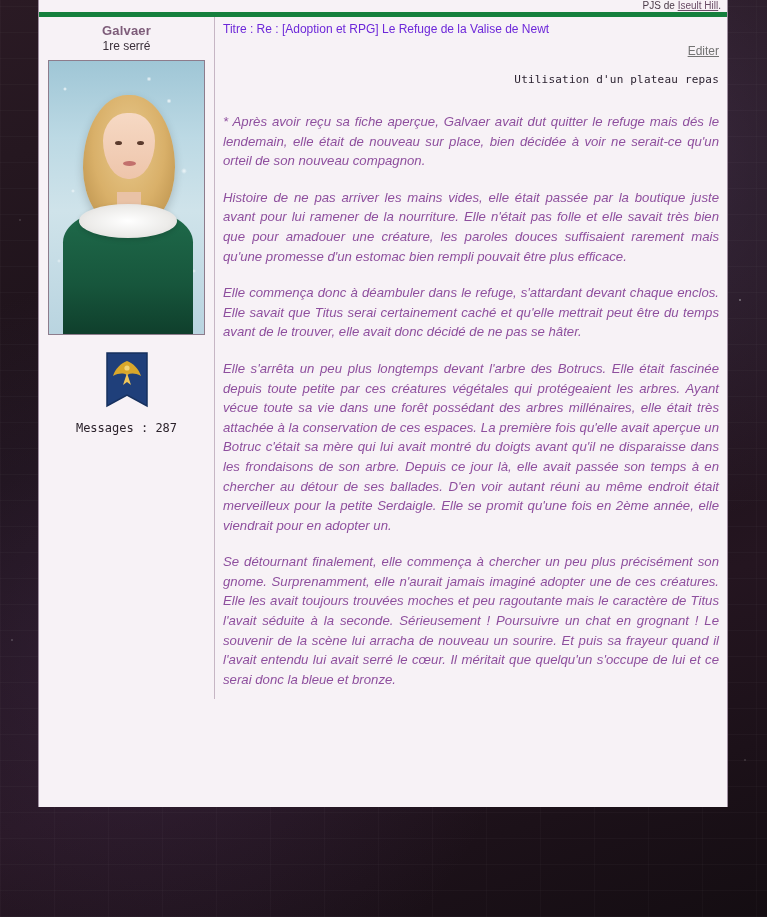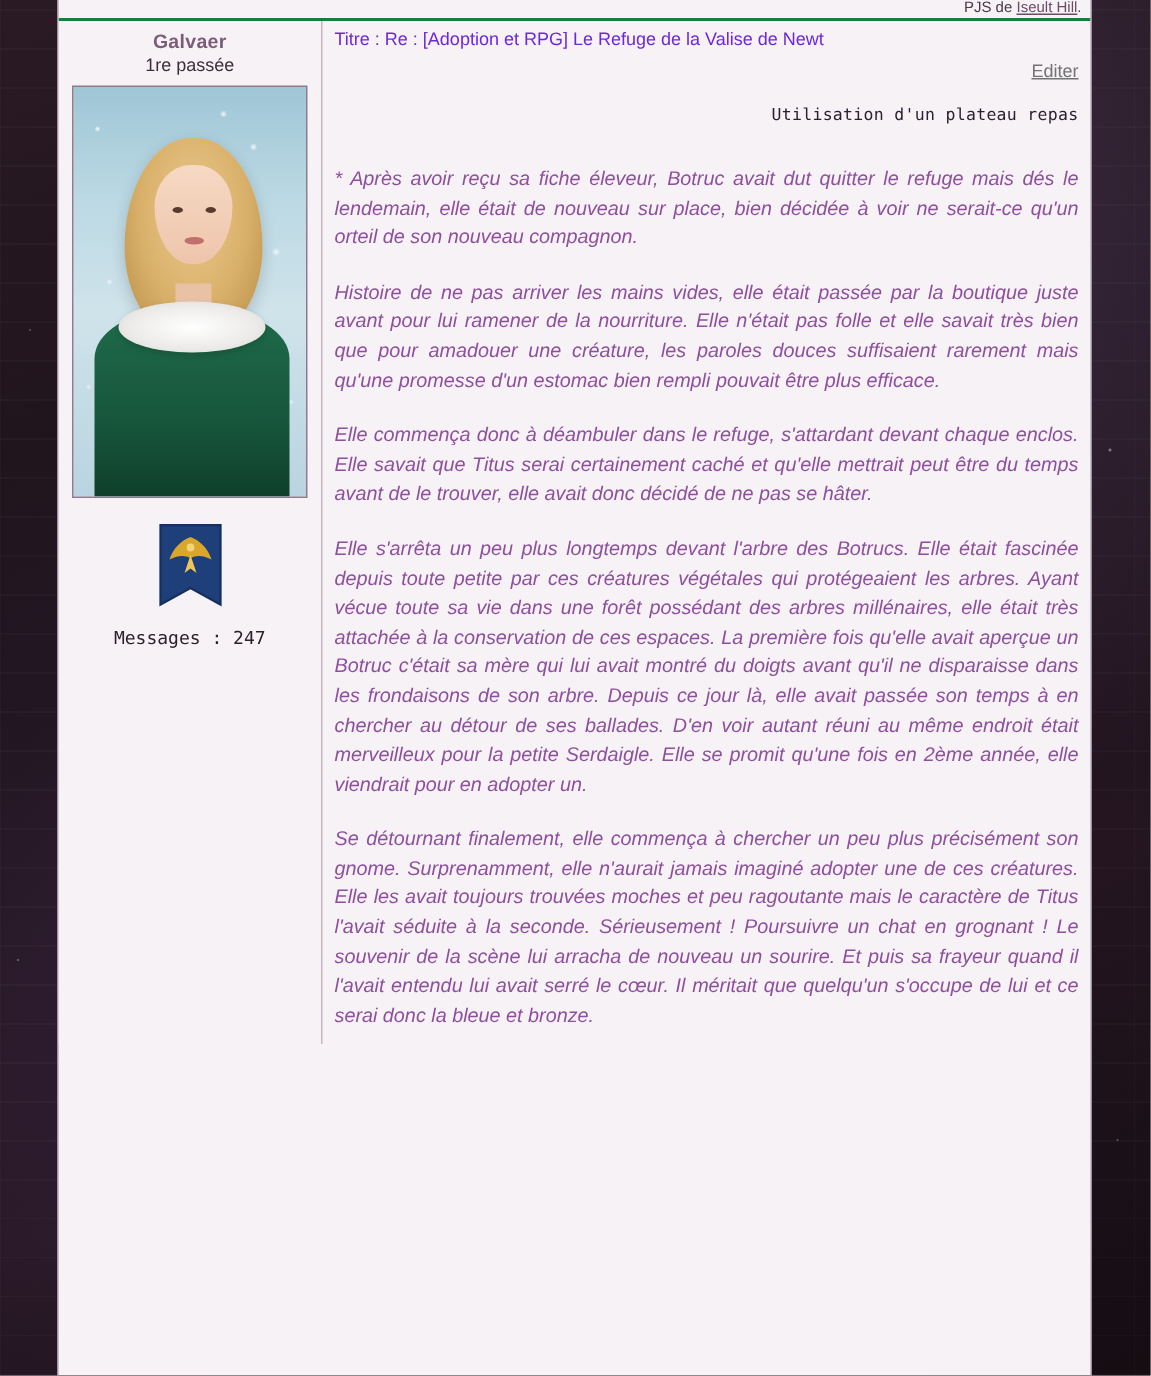--- a/index.html
+++ b/index.html
@@ -44,21 +44,21 @@
       radial-gradient(1.1px 1.1px at 12px 640px, rgba(255,255,255,0.45), transparent),
       radial-gradient(1px 1px at 745px 760px, rgba(255,255,255,0.4), transparent);
   }
 
   
   .sheet {
     position: absolute;
     left: 38px;
     top: 0;
     width: 690px;
-    height: 917px;
+    height: 807px;
     background: #f7f2f6;
     border-left: 1px solid #9f8fa0;
     border-right: 1px solid #9f8fa0;
     box-sizing: border-box;
     overflow: hidden;
   }
   .topbar {
     height: 12px;
     text-align: right;
     font-size: 10px;
@@ -69,21 +69,21 @@
     white-space: nowrap;
     overflow: hidden;
   }
   .topbar a {
     color: #6a4c66;
     text-decoration: underline;
   }
   .post {
     display: flex;
     align-items: stretch;
-    border-top: 2px solid #15803d;
+    border-top: 5px solid #15803d;
   }
   
   .author-col {
     width: 176px;
     min-width: 176px;
     box-sizing: border-box;
     padding: 6px 8px 10px 8px;
     text-align: center;
     border-right: 1px solid #c6b6c4;
     background: #f7f2f6;
@@ -243,21 +243,21 @@
 <div class="sheet">
 
   <div class="topbar">
     <span>PJS de </span><a href="#">Iseult Hill</a><span>.</span>
   </div>
 
   <div class="post">
 
     <div class="author-col">
       <div class="author-name">Galvaer</div>
-      <div class="author-rank">1re passée</div>
+      <div class="author-rank">1re serré</div>
 
       <div class="avatar">
         <div class="av-snow"></div>
         <div class="av-hair"></div>
         <div class="av-face"></div>
         <div class="av-eye-l"></div>
         <div class="av-eye-r"></div>
         <div class="av-lips"></div>
         <div class="av-coat"></div>
         <div class="av-neck"></div>
@@ -266,34 +266,34 @@
 
       <div class="badge-wrap">
         <svg width="60" height="62" viewBox="0 0 60 62">
           <path d="M10 2 L50 2 L50 55 L30 44 L10 55 Z" fill="#1f3f7a" stroke="#16305e" stroke-width="1.5"></path>
           <path d="M30 10 C24 12 18 18 16 25 C22 22 26 22 30 24 C34 22 38 22 44 25 C42 18 36 12 30 10 Z" fill="#d9a72b"></path>
           <path d="M30 22 L26 34 L30 31 L34 34 Z" fill="#f0c65a"></path>
           <circle cx="30" cy="17" r="2.6" fill="#f2d477"></circle>
         </svg>
       </div>
 
-      <div class="msg-count">Messages : 247</div>
+      <div class="msg-count">Messages : 287</div>
     </div>
 
     <div class="post-col">
       <div class="meta-line">Titre : Re : [Adoption et RPG] Le Refuge de la Valise de Newt</div>
 
       <div class="edit-row">
         <span class="edit-link">Editer</span>
       </div>
 
       <div class="tray-row">Utilisation d'un plateau repas</div>
 
       <div class="body-text">
-        <p>* Après avoir reçu sa fiche éleveur, Botruc avait dut quitter le refuge mais dés le lendemain, elle était de nouveau sur place, bien décidée à voir ne serait-ce qu'un orteil de son nouveau compagnon.</p>
+        <p>* Après avoir reçu sa fiche aperçue, Galvaer avait dut quitter le refuge mais dés le lendemain, elle était de nouveau sur place, bien décidée à voir ne serait-ce qu'un orteil de son nouveau compagnon.</p>
         <p>Histoire de ne pas arriver les mains vides, elle était passée par la boutique juste avant pour lui ramener de la nourriture. Elle n'était pas folle et elle savait très bien que pour amadouer une créature, les paroles douces suffisaient rarement mais qu'une promesse d'un estomac bien rempli pouvait être plus efficace.</p>
         <p>Elle commença donc à déambuler dans le refuge, s'attardant devant chaque enclos. Elle savait que Titus serai certainement caché et qu'elle mettrait peut être du temps avant de le trouver, elle avait donc décidé de ne pas se hâter.</p>
         <p>Elle s'arrêta un peu plus longtemps devant l'arbre des Botrucs. Elle était fascinée depuis toute petite par ces créatures végétales qui protégeaient les arbres. Ayant vécue toute sa vie dans une forêt possédant des arbres millénaires, elle était très attachée à la conservation de ces espaces. La première fois qu'elle avait aperçue un Botruc c'était sa mère qui lui avait montré du doigts avant qu'il ne disparaisse dans les frondaisons de son arbre. Depuis ce jour là, elle avait passée son temps à en chercher au détour de ses ballades. D'en voir autant réuni au même endroit était merveilleux pour la petite Serdaigle. Elle se promit qu'une fois en 2ème année, elle viendrait pour en adopter un.</p>
         <p>Se détournant finalement, elle commença à chercher un peu plus précisément son gnome. Surprenamment, elle n'aurait jamais imaginé adopter une de ces créatures. Elle les avait toujours trouvées moches et peu ragoutante mais le caractère de Titus l'avait séduite à la seconde. Sérieusement ! Poursuivre un chat en grognant ! Le souvenir de la scène lui arracha de nouveau un sourire. Et puis sa frayeur quand il l'avait entendu lui avait serré le cœur. Il méritait que quelqu'un s'occupe de lui et ce serai donc la bleue et bronze.</p>
       </div>
     </div>
 
   </div>
 </div>
 

